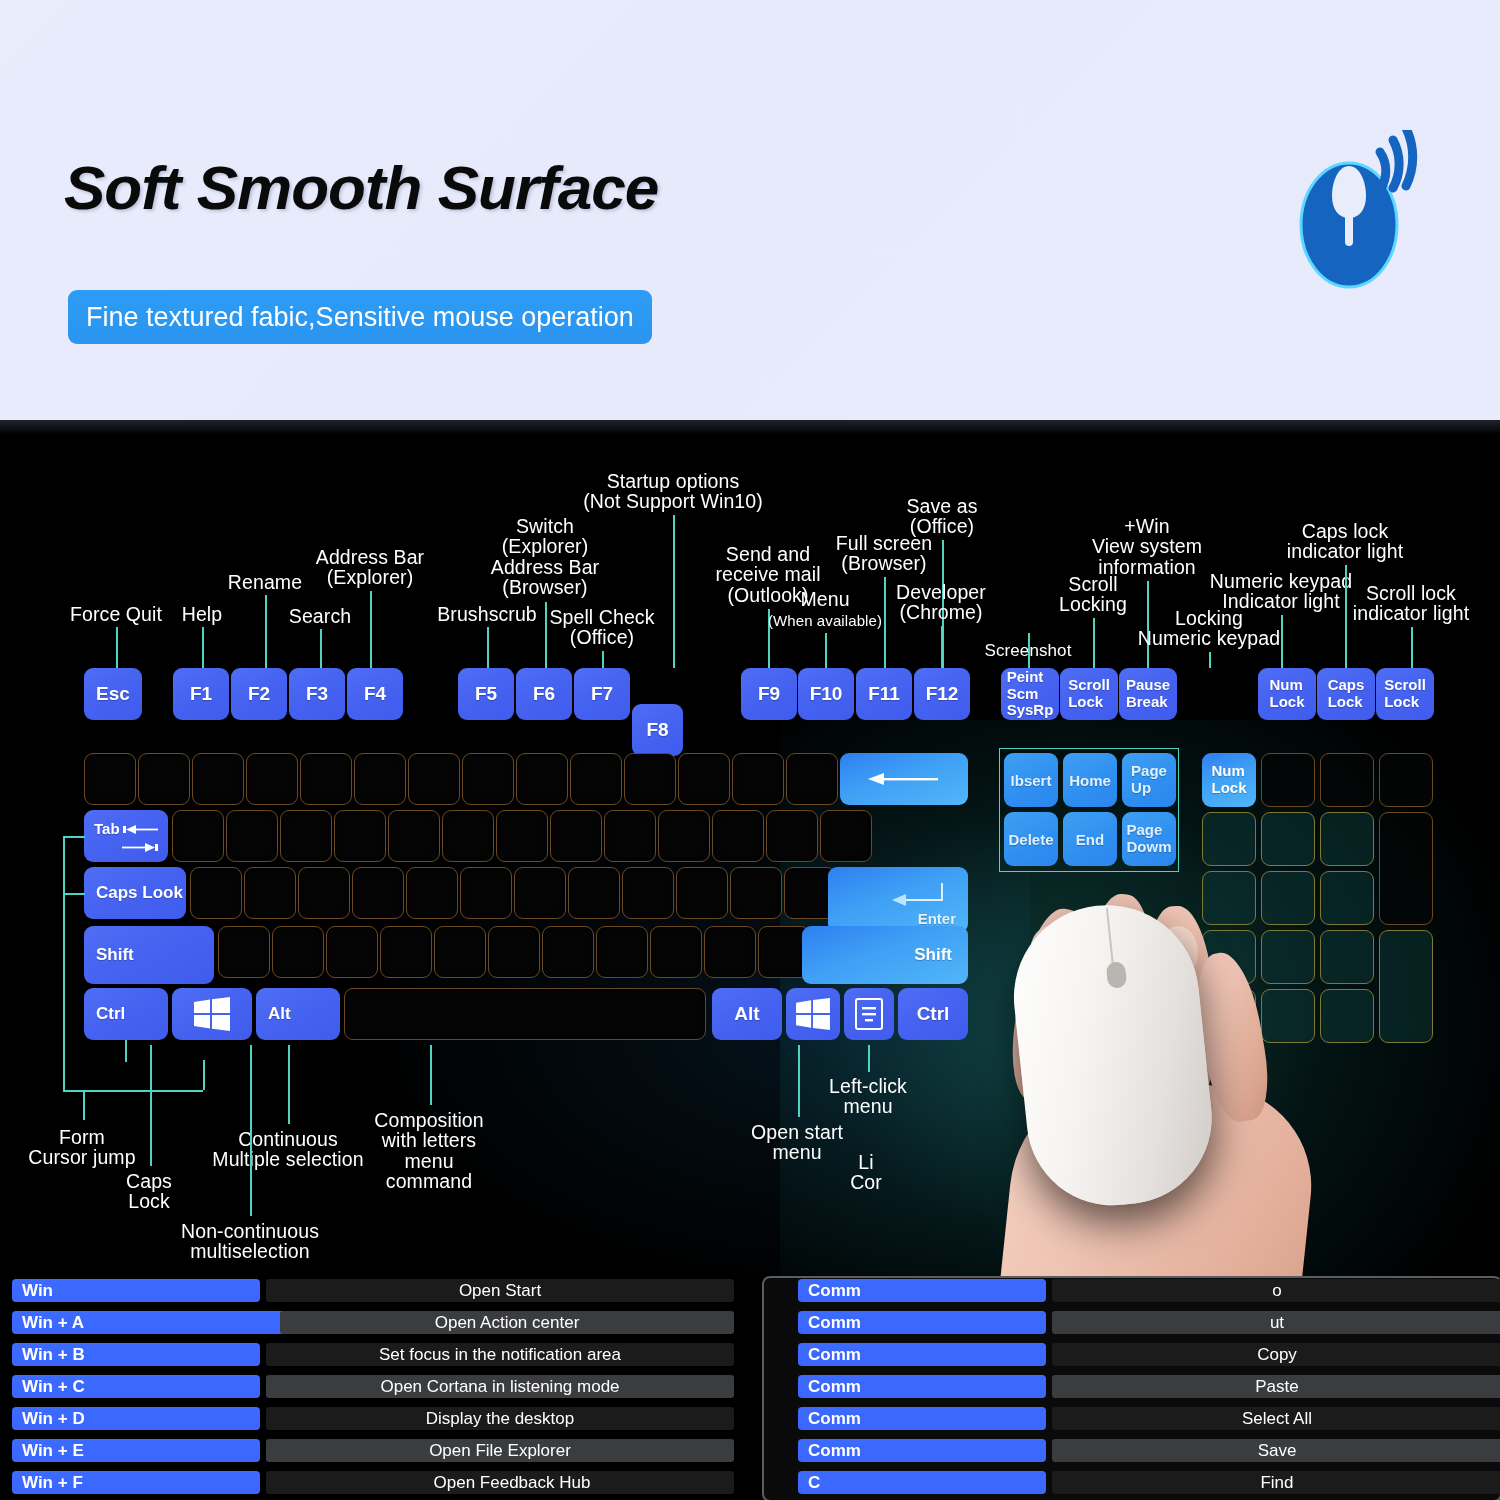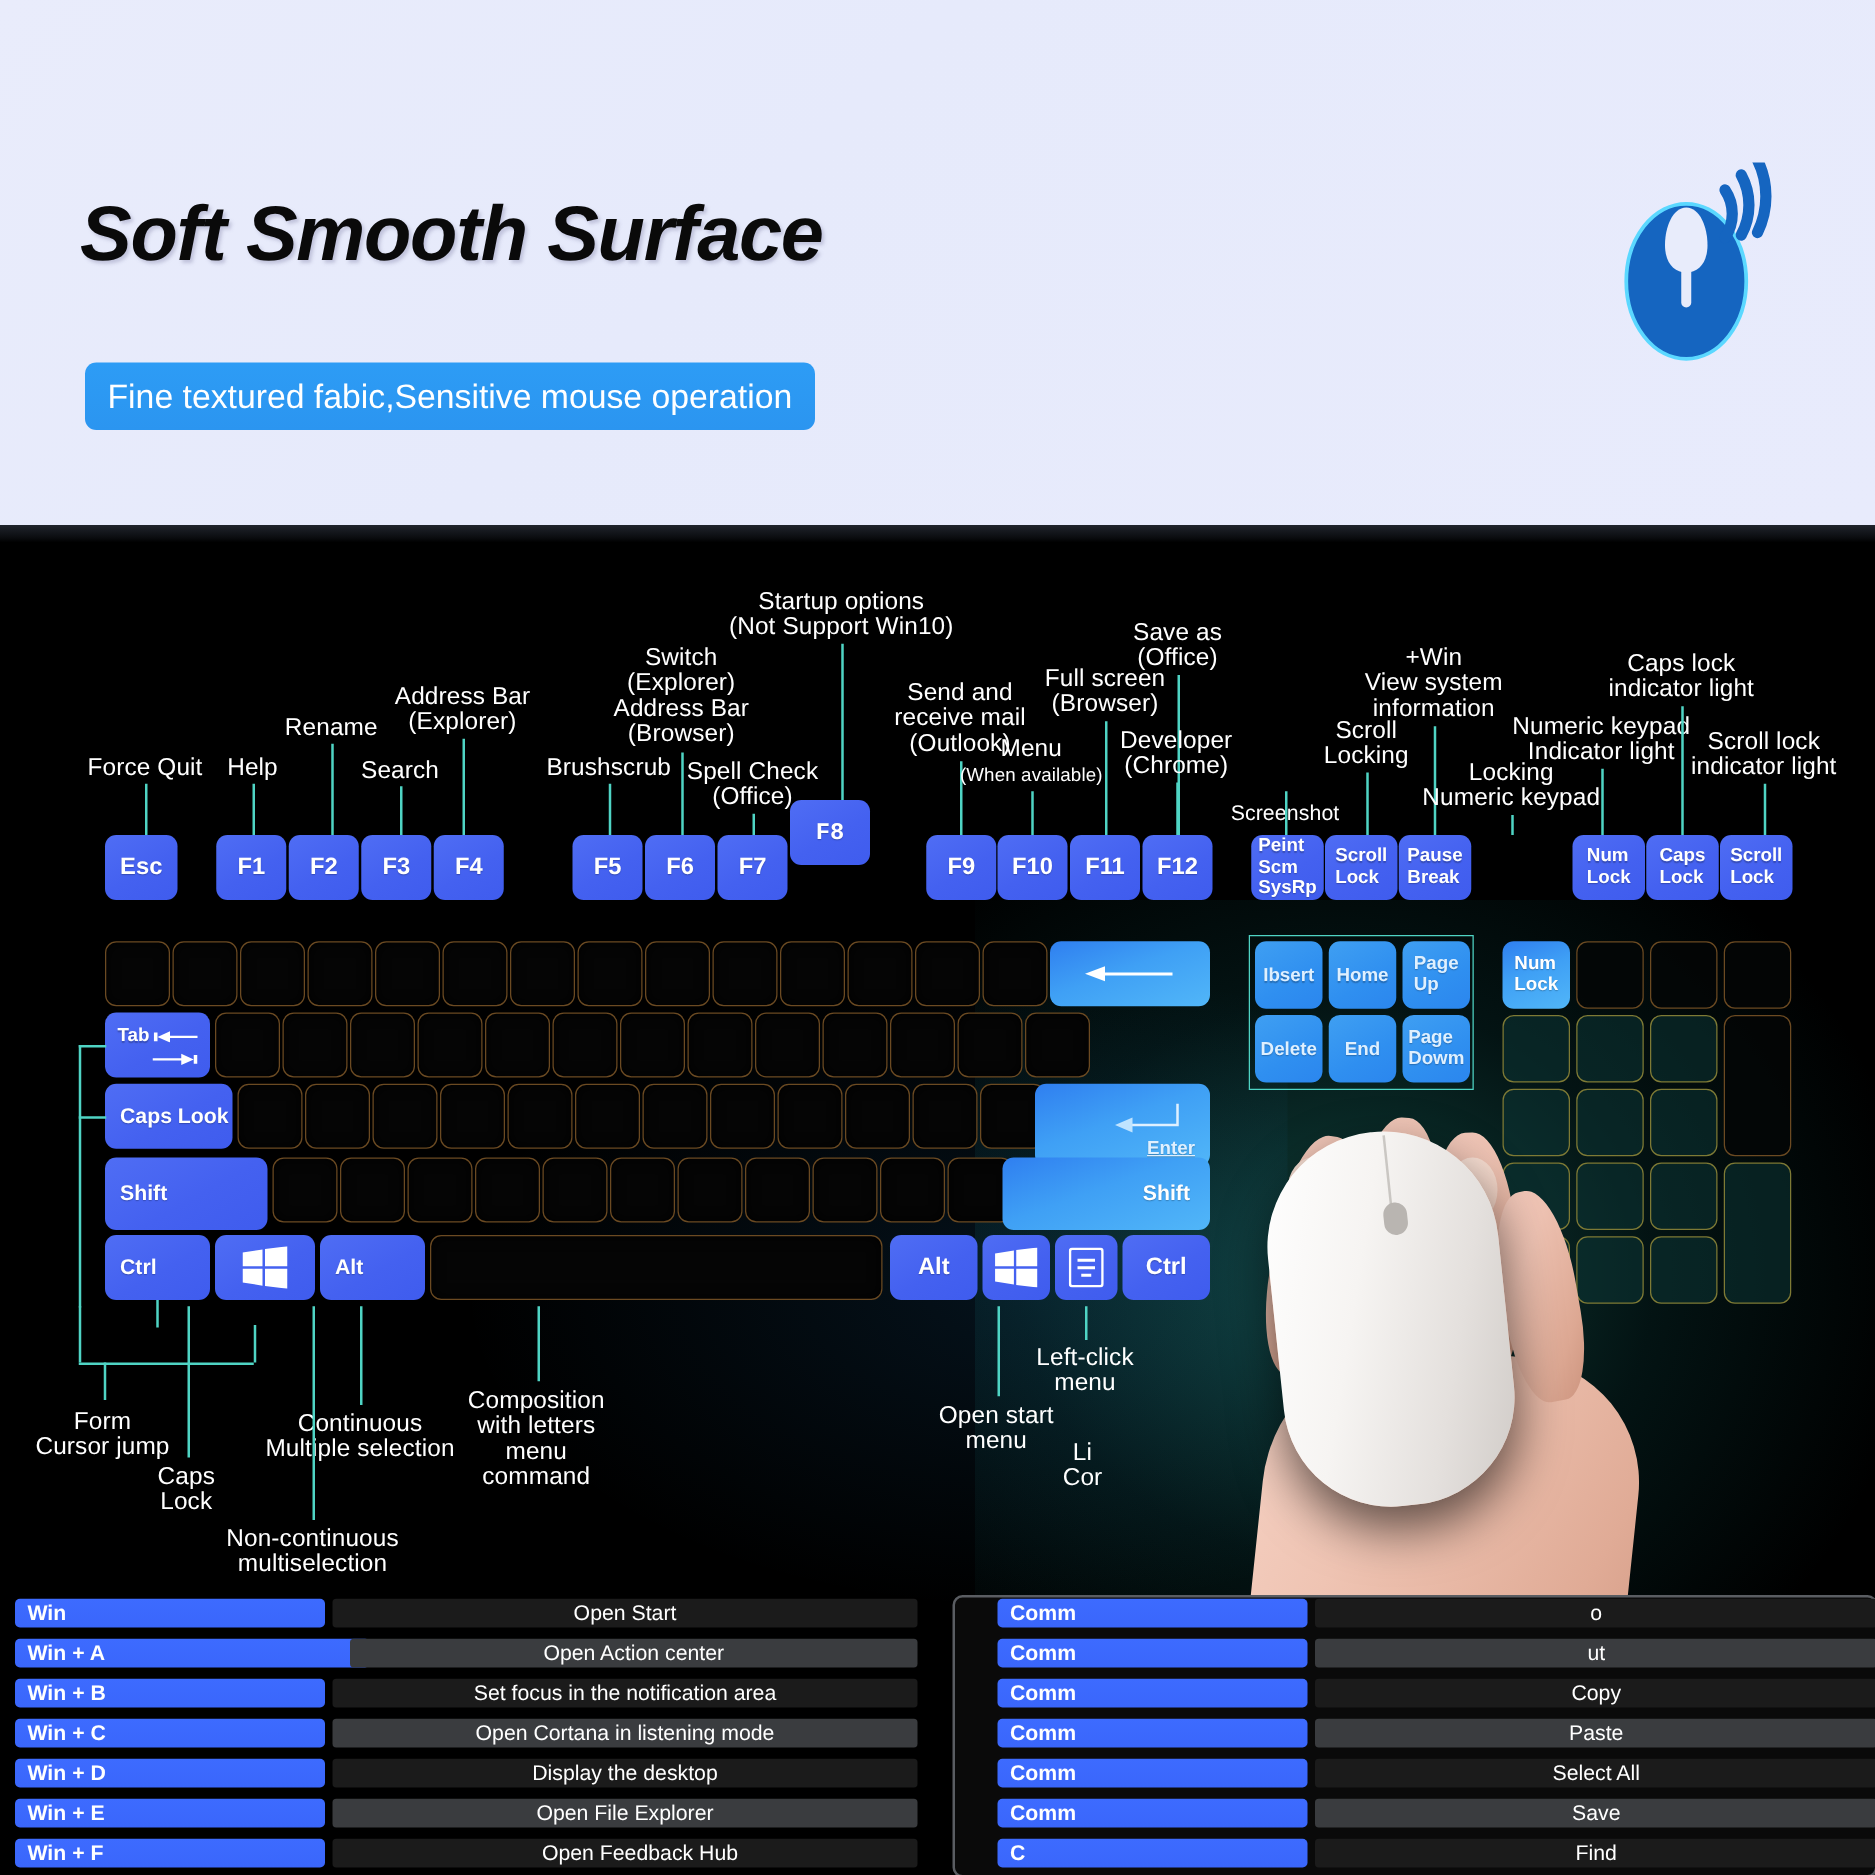--- a/index.html
+++ b/index.html
@@ -216,21 +216,21 @@
 
   <div id="fn-row">
       <div class="key" style="left: 84px; top: 668px; width: 58px; height: 52px;">Esc</div>
       <div class="key" style="left: 173px; top: 668px; width: 56px; height: 52px;">F1</div>
       <div class="key" style="left: 231px; top: 668px; width: 56px; height: 52px;">F2</div>
       <div class="key" style="left: 289px; top: 668px; width: 56px; height: 52px;">F3</div>
       <div class="key" style="left: 347px; top: 668px; width: 56px; height: 52px;">F4</div>
       <div class="key" style="left: 458px; top: 668px; width: 56px; height: 52px;">F5</div>
       <div class="key" style="left: 516px; top: 668px; width: 56px; height: 52px;">F6</div>
       <div class="key" style="left: 574px; top: 668px; width: 56px; height: 52px;">F7</div>
-      <div class="key" style="left: 632px; top: 640px; width: 64px; height: 52px; font-family: Liberation Mono, monospace;">F8</div>
+      <div class="key" style="left: 632px; top: 704px; width: 51px; height: 52px;">F8</div>
       <div class="key" style="left: 741px; top: 668px; width: 56px; height: 52px;">F9</div>
       <div class="key" style="left: 798px; top: 668px; width: 56px; height: 52px;">F10</div>
       <div class="key" style="left: 856px; top: 668px; width: 56px; height: 52px;">F11</div>
       <div class="key" style="left: 914px; top: 668px; width: 56px; height: 52px;">F12</div>
       <div class="key multiline" style="left: 1001px; top: 668px; width: 58px; height: 52px; font-size: 15px;">Peint<br>Scm<br>SysRp</div>
       <div class="key multiline" style="left: 1060px; top: 668px; width: 58px; height: 52px; font-size: 15px;">Scroll<br>Lock</div>
       <div class="key multiline" style="left: 1119px; top: 668px; width: 58px; height: 52px; font-size: 15px;">Pause<br>Break</div>
       <div class="key multiline" style="left: 1258px; top: 668px; width: 58px; height: 52px; font-size: 15px;">Num<br>Lock</div>
       <div class="key multiline" style="left: 1317px; top: 668px; width: 58px; height: 52px; font-size: 15px;">Caps<br>Lock</div>
       <div class="key multiline" style="left: 1376px; top: 668px; width: 58px; height: 52px; font-size: 15px;">Scroll<br>Lock</div>
@@ -293,21 +293,21 @@
       <div class="key darkkey" style="left: 298px; top: 867px; width: 52px; height: 52px;"></div>
       <div class="key darkkey" style="left: 352px; top: 867px; width: 52px; height: 52px;"></div>
       <div class="key darkkey" style="left: 406px; top: 867px; width: 52px; height: 52px;"></div>
       <div class="key darkkey" style="left: 460px; top: 867px; width: 52px; height: 52px;"></div>
       <div class="key darkkey" style="left: 514px; top: 867px; width: 52px; height: 52px;"></div>
       <div class="key darkkey" style="left: 568px; top: 867px; width: 52px; height: 52px;"></div>
       <div class="key darkkey" style="left: 622px; top: 867px; width: 52px; height: 52px;"></div>
       <div class="key darkkey" style="left: 676px; top: 867px; width: 52px; height: 52px;"></div>
       <div class="key darkkey" style="left: 730px; top: 867px; width: 52px; height: 52px;"></div>
       <div class="key darkkey" style="left: 784px; top: 867px; width: 52px; height: 52px;"></div>
-      <div class="key lit" style="left: 828px; top: 867px; width: 140px; height: 66px; flex-direction: column; align-items: flex-end; justify-content: flex-end; padding: 0px 12px 6px 0px; font-size: 15px; color: rgb(223, 240, 255); text-decoration: underline;">
+      <div class="key lit" style="left: 828px; top: 867px; width: 140px; height: 66px; flex-direction: column; align-items: flex-end; justify-content: flex-end; padding: 0px 12px 6px 0px; font-size: 15px; color: rgb(223, 240, 255);">
         <svg width="72" height="26" viewBox="0 0 72 26" style="margin-bottom:2px;">
           <path d="M58 1 L58 18 L18 18" fill="none" stroke="#dff0ff" stroke-width="2"></path>
           <path d="M8 18 L22 12 L22 24 Z" fill="#bfe4ff"></path>
         </svg>
         <span>Enter</span>
       </div>
       <div class="key leftlabel" style="left: 84px; top: 926px; width: 130px; height: 58px;">Shift</div>
       <div class="key darkkey" style="left: 218px; top: 926px; width: 52px; height: 52px;"></div>
       <div class="key darkkey" style="left: 272px; top: 926px; width: 52px; height: 52px;"></div>
       <div class="key darkkey" style="left: 326px; top: 926px; width: 52px; height: 52px;"></div>

